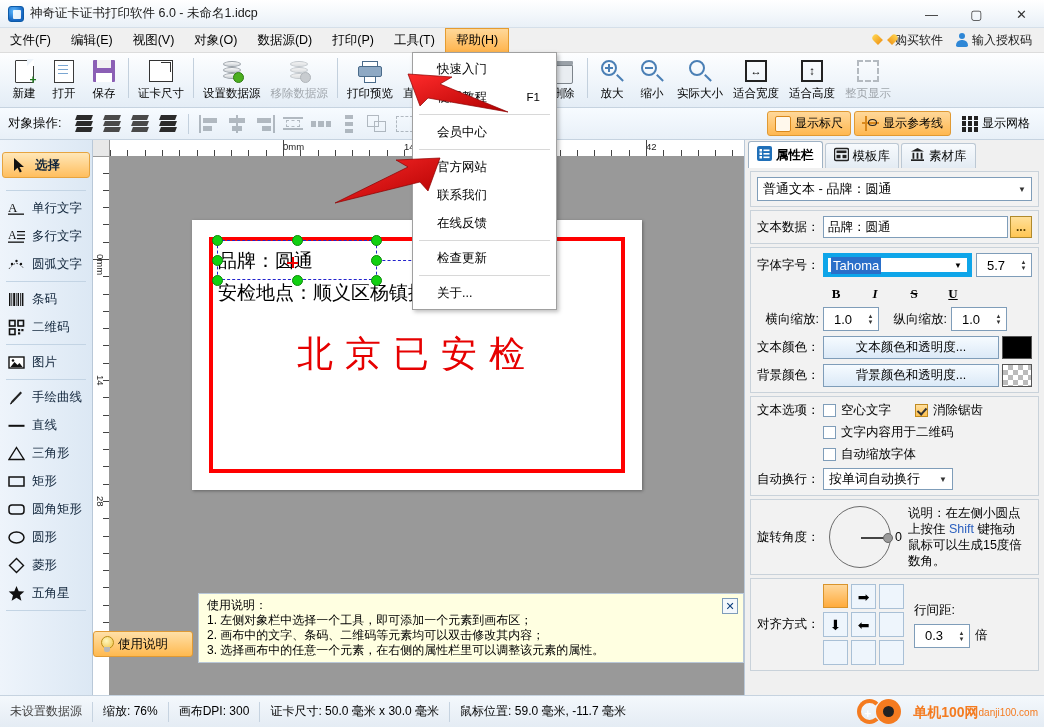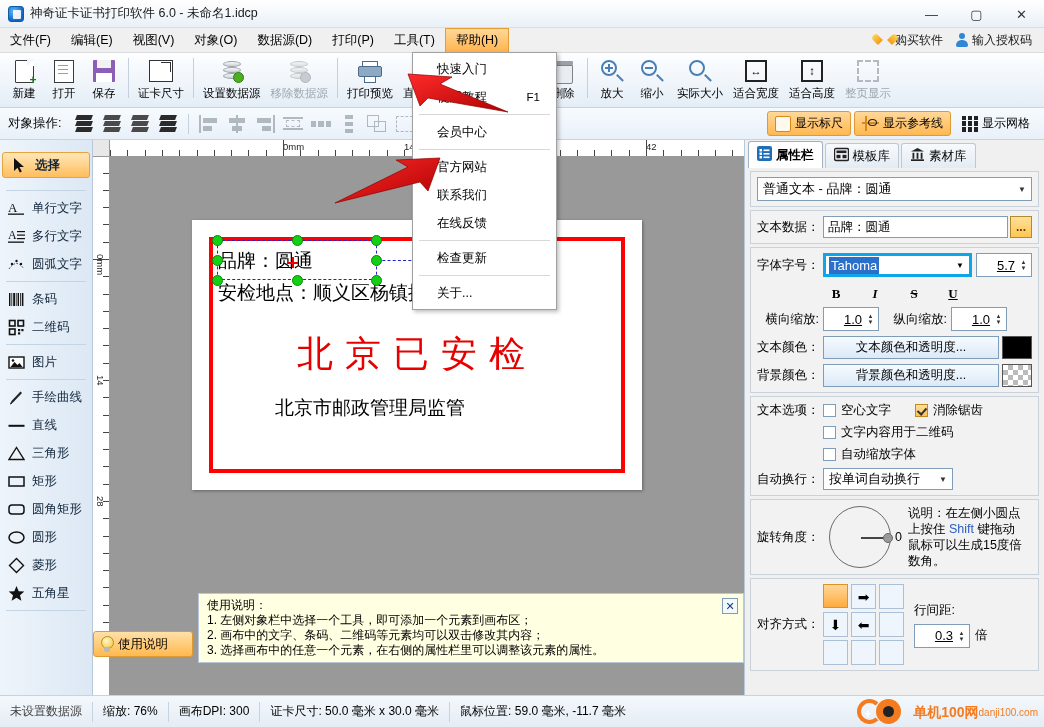--- a/index.html
+++ b/index.html
@@ -243,24 +243,24 @@
     display:flex;align-items:center;padding:0 4px;font-size:12.5px;
   }
   .btn-dots{
     width:22px;height:22px;border:1px solid #b08a2c;background:linear-gradient(#ffe09a,#ffc654);
     display:flex;align-items:center;justify-content:center;font-weight:bold;font-size:12px;color:#5a4000;margin-left:2px;
   }
   .spin{
     width:56px;height:24px;border:1px solid #7f9db9;background:#fff;display:flex;align-items:center;
     font-size:13px;padding-right:2px;
   }
-  .spin .v{flex:1;text-align:right;padding-right:3px;text-decoration:underline;}
+  .spin .v{flex:1;text-align:center;padding-right:3px;}
   .spin .ar{display:flex;flex-direction:column;width:11px;}
   .spin .ar span{font-size:6px;line-height:6px;text-align:center;color:#333;}
-  .fontsel{flex:1;height:24px;border:3px solid #0ea5e9;background:#fff;display:flex;align-items:center;padding:0 2px 0 3px;font-size:13px;}
+  .fontsel{flex:1;height:24px;border:5px solid #0ea5e9;background:#fff;display:flex;align-items:center;padding:0 2px 0 3px;font-size:13px;}
   .fontsel .hl{background:#2a6fc9;color:#fff;padding:1px 2px;font-family:"Liberation Sans",sans-serif;}
   .style-row{display:flex;gap:22px;justify-content:center;padding:3px 0 5px;}
   .style-btn{width:17px;height:17px;display:flex;align-items:center;justify-content:center;font-size:13px;}
   .colorbtn{
     flex:1;height:23px;border:1px solid #7f9db9;background:linear-gradient(#f6fbff,#dbe9f7);
     display:flex;align-items:center;justify-content:center;font-size:12.5px;
   }
   .swatch{width:30px;height:23px;border:1px solid #555;margin-left:3px;}
   .sw-black{background:#000;}
   .sw-trans{
@@ -882,21 +882,20 @@
           <div class="tick" style="top: 32.9px; left: 10px; height: 1px; width: 6px;"></div>
           <div class="tick" style="top: 15.6px; left: 10px; height: 1px; width: 6px;"></div>
         </div>
     </div>
     <div id="canvasviewport">
       <div id="page">
         <div id="page-border"></div>
         <div class="canv-text" id="txt-brand">品牌：圆通</div>
         <div class="canv-text" id="txt-place">安检地点：顺义区杨镇操作场</div>
         <div class="canv-text" id="txt-big">北京已安检</div>
-        <div class="canv-text" id="txt-foot">北京市邮政管理局监管</div>
 
         <div id="selbox"></div>
         <div id="rot-line" style="left:180px;top:40px;width:60px"></div>
         <div class="handle" style="left:20px;top:15px"></div>
         <div class="handle" style="left:100px;top:15px"></div>
         <div class="handle" style="left:179px;top:15px"></div>
         <div class="handle" style="left:20px;top:35px"></div>
         <div class="handle" style="left:179px;top:35px"></div>
         <div class="handle" style="left:20px;top:55px"></div>
         <div class="handle" style="left:100px;top:55px"></div>

